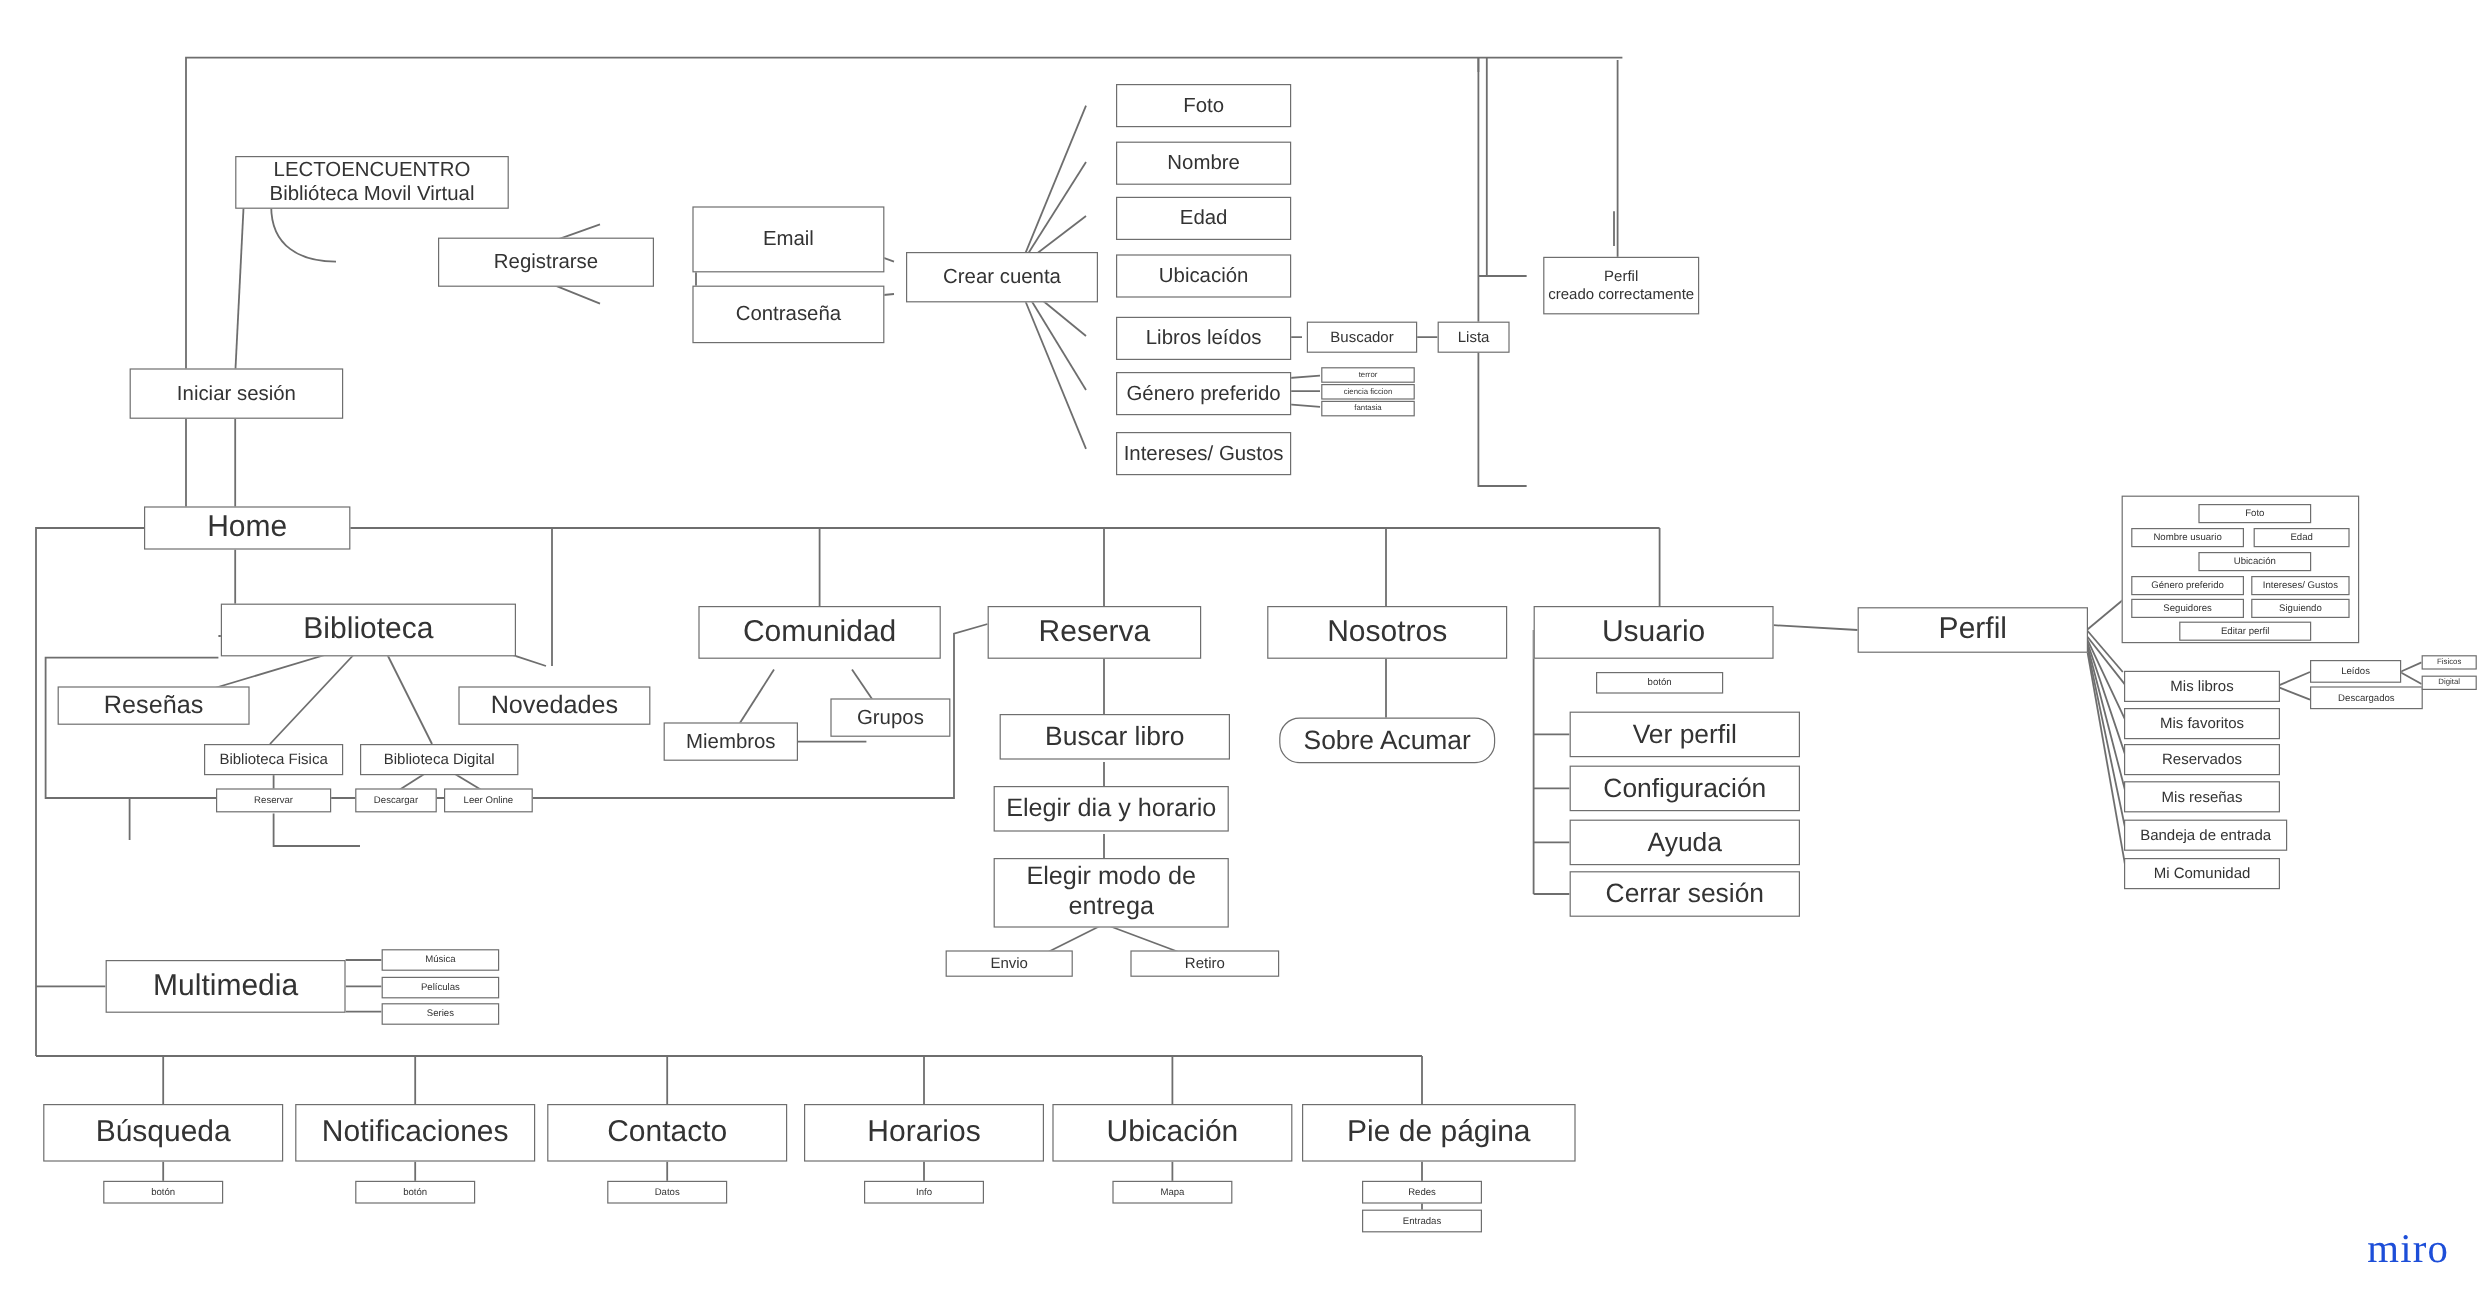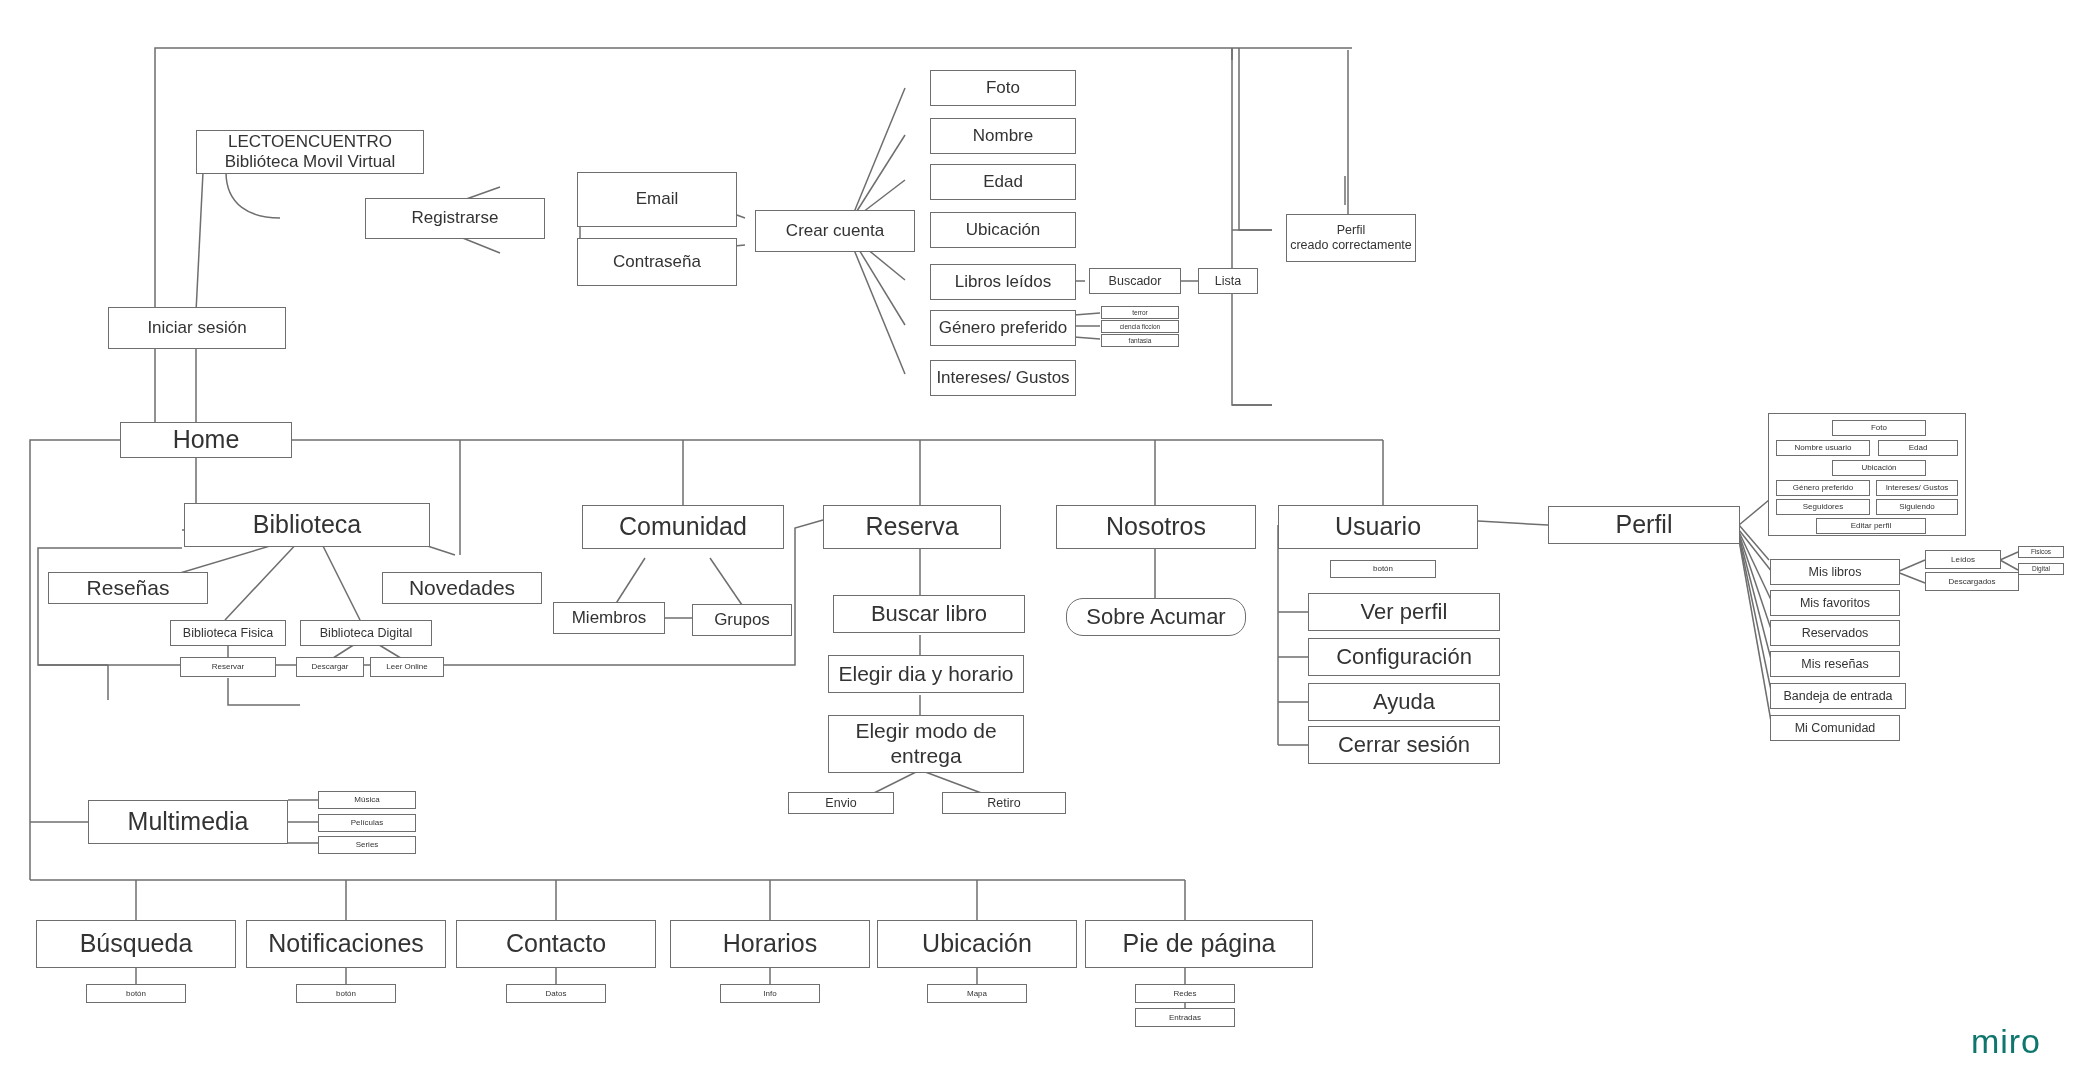--- a/index.html
+++ b/index.html
@@ -10,21 +10,21 @@
   .node{position:absolute;box-sizing:border-box;border:1.6px solid #6e6e6e;background:#fff;
         display:flex;align-items:center;justify-content:center;text-align:center;
         line-height:1.18;white-space:pre-line;color:#333;}
   .xl{font-size:25px;}
   .lg{font-size:21px;}
   .md{font-size:17px;}
   .sm{font-size:12.5px;border-width:1.3px;}
   .xs{font-size:8px;border-width:1.1px;}
   .tiny{font-size:6.5px;border-width:1px;}
   .wm{position:absolute;right:36px;bottom:22px;font-size:34px;letter-spacing:1px;
-      color:#0f766e;font-family:Liberation Sans, sans-serif;}
+      color:#1d4ed8;font-family:Liberation Serif, serif;}
 </style>
 </head>
 <body>
 
 <div id="canvas">
 
   <svg class="wires" viewBox="0 0 2077 1083" xmlns="http://www.w3.org/2000/svg">
     <g fill="none" stroke="#6e6e6e" stroke-width="1.5">
 
       <path d="M155,440 L155,48 L1352,48"></path>
@@ -198,21 +198,21 @@
   <div class="node xs" style="left:296px;top:657px;width:68px;height:20px;">Descargar</div>
   <div class="node xs" style="left:370px;top:657px;width:74px;height:20px;">Leer Online</div>
 
   <div class="node xl" style="left:88px;top:800px;width:200px;height:44px;">Multimedia</div>
   <div class="node xs" style="left:318px;top:791px;width:98px;height:18px;">Música</div>
   <div class="node xs" style="left:318px;top:814px;width:98px;height:18px;">Películas</div>
   <div class="node xs" style="left:318px;top:836px;width:98px;height:18px;">Series</div>
 
   <div class="node xl" style="left:582px;top:505px;width:202px;height:44px;">Comunidad</div>
   <div class="node lg" style="left:553px;top:602px;width:112px;height:32px;font-size:17px;">Miembros</div>
-  <div class="node lg" style="left:692px;top:604px;width:100px;height:32px;font-size:17px;">Grupos</div>
+  <div class="node lg" style="left:692px;top:582px;width:100px;height:32px;font-size:17px;">Grupos</div>
 
   <div class="node xl" style="left:823px;top:505px;width:178px;height:44px;">Reserva</div>
   <div class="node xl" style="left:833px;top:595px;width:192px;height:38px;font-size:22px;">Buscar libro</div>
   <div class="node xl" style="left:828px;top:655px;width:196px;height:38px;font-size:21px;">Elegir dia y horario</div>
   <div class="node xl" style="left:828px;top:715px;width:196px;height:58px;flex-direction:column;font-size:21px;">Elegir modo de
 entrega</div>
   <div class="node sm" style="left:788px;top:792px;width:106px;height:22px;">Envio</div>
   <div class="node sm" style="left:942px;top:792px;width:124px;height:22px;">Retiro</div>
 
   <div class="node xl" style="left:1056px;top:505px;width:200px;height:44px;">Nosotros</div>

